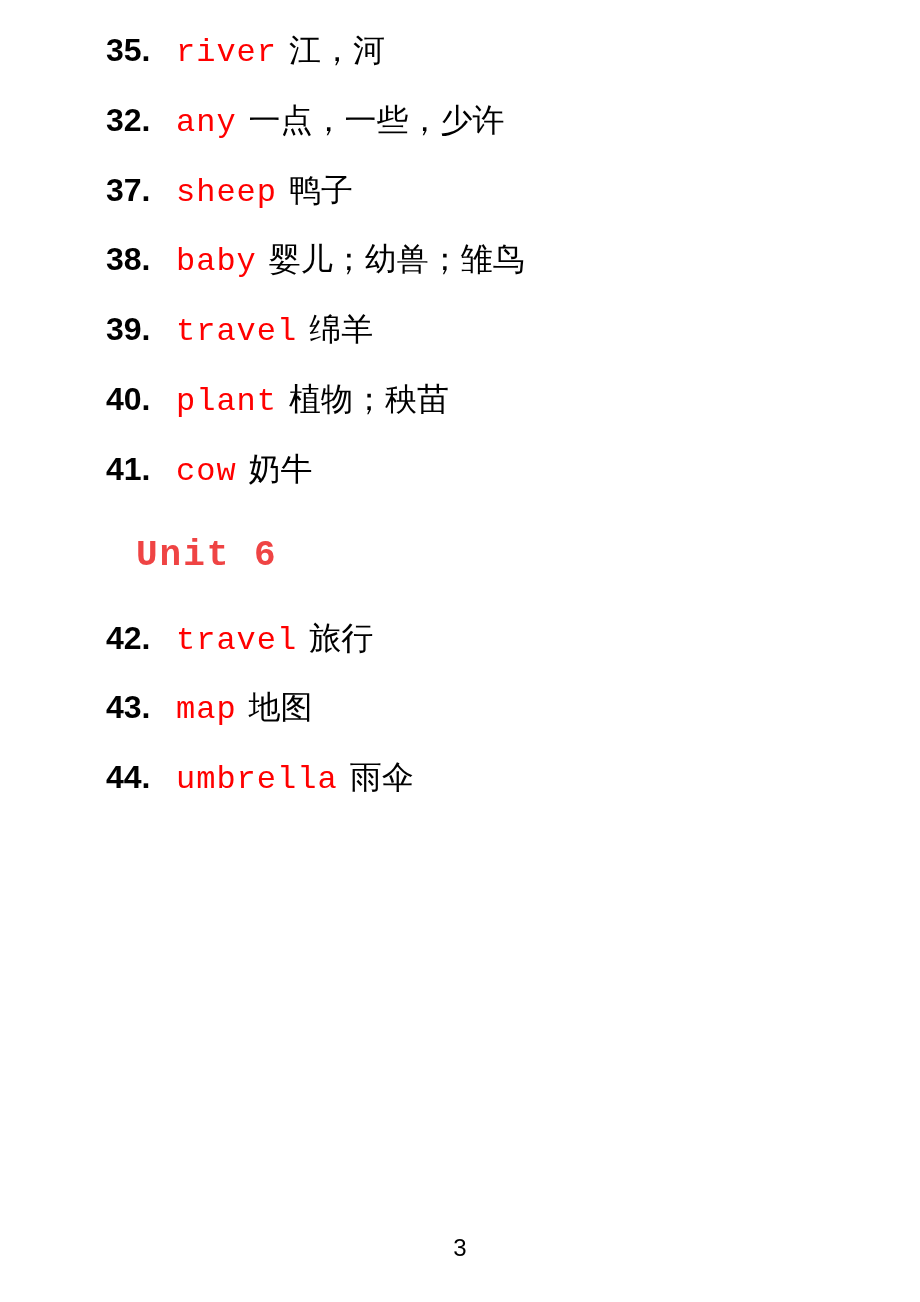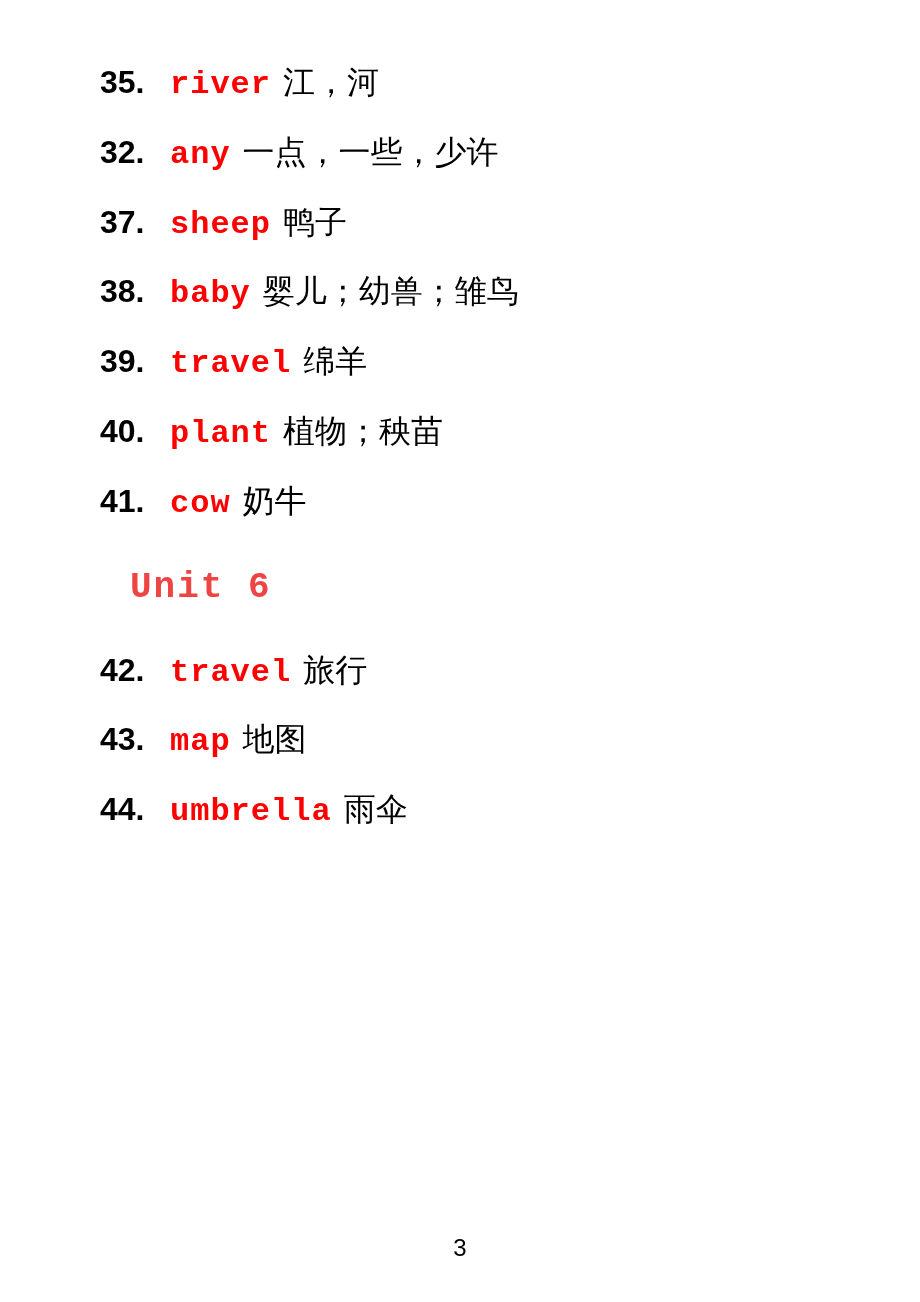--- a/index.html
+++ b/index.html
@@ -10,21 +10,22 @@
 
     body {
       width: 920px;
       min-height: 1302px;
       background: #ffffff;
       font-family: "SimSun", "宋体", "Microsoft YaHei", serif;
       position: relative;
     }
 
     .page-content {
-      padding: 60px 80px 80px 100px;
+      padding: 28px 80px 80px 100px;
+      margin-left: 6px;
     }
 
     .vocab-list {
       list-style: none;
       margin-bottom: 40px;
     }
 
     .vocab-item {
       display: flex;
       align-items: baseline;
@@ -36,21 +37,21 @@
     .item-number {
       min-width: 70px;
       color: #000000;
       font-weight: bold;
       font-size: 32px;
       font-family: "Arial", sans-serif;
     }
 
     .item-english {
       color: #ff0000;
-      font-weight: bold;
+      font-weight: normal;
       font-family: "Courier New", "Courier", monospace;
       font-size: 32px;
       margin-right: 12px;
       letter-spacing: 1px;
     }
 
     .item-chinese {
       color: #000000;
       font-size: 32px;
       font-family: Liberation Mono, monospace;

